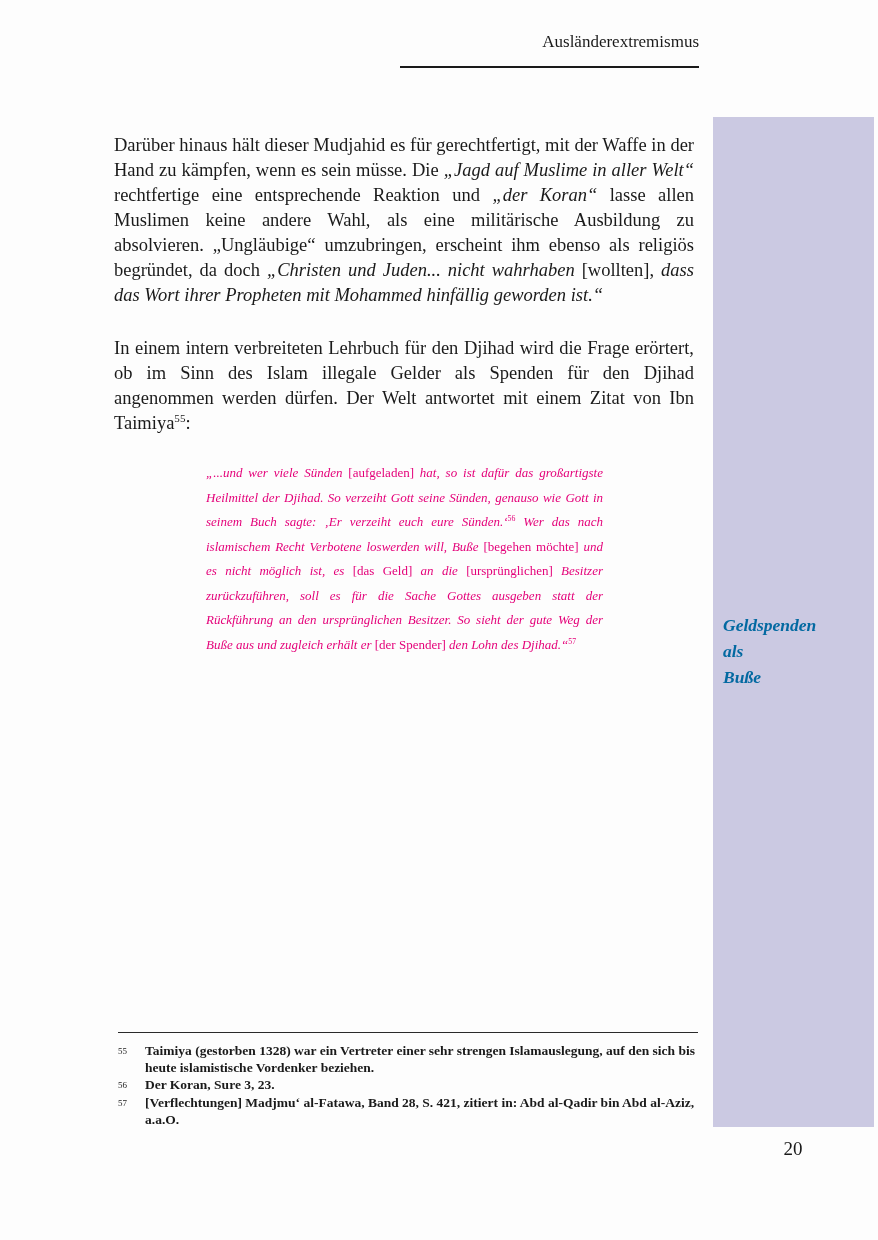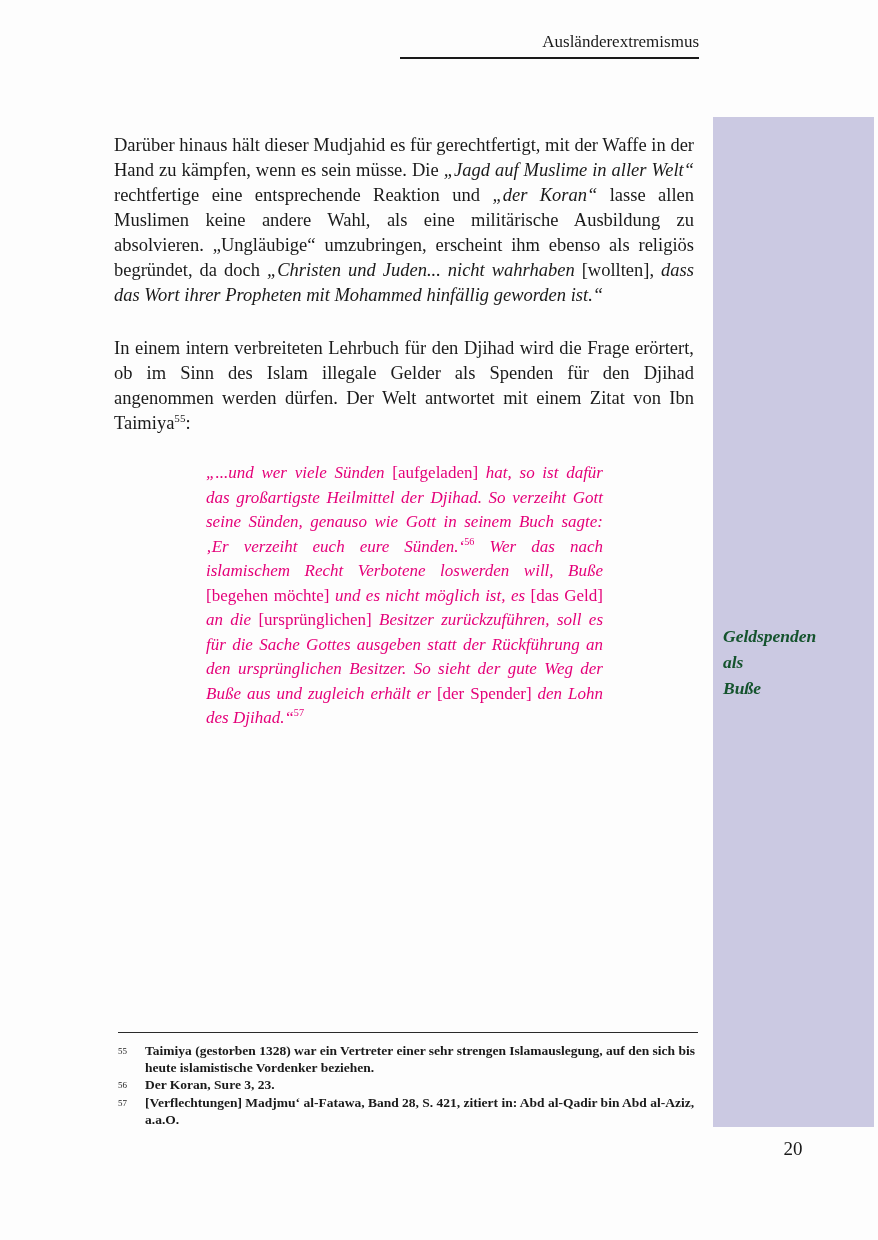--- a/index.html
+++ b/index.html
@@ -21,38 +21,38 @@
     position: absolute;
     left: 713px;
     top: 117px;
     width: 161px;
     height: 1010px;
     background: var(--sidebar, #cbc9e2);
   }
   .margin-note {
     position: absolute;
     left: 10px;
-    top: 506px;
+    top: 495px;
     width: 145px;
     font-size: 17.5px;
     line-height: 26px;
     font-weight: bold;
     font-style: italic;
-    color: #14532d;
+    color: #0369a1;
     white-space: pre-line;
   }
   
   .header {
     position: absolute;
     left: 400px;
     top: 32px;
     width: 299px;
     text-align: right;
     font-size: 17px;
-    padding-bottom: 5px;
+    padding-bottom: 14px;
     border-bottom: 2px solid #1a1a1a;
   }
   
   .content {
     position: absolute;
     left: 114px;
     top: 133px;
     width: 580px;
     font-size: 18.5px;
     line-height: 25px;
@@ -75,21 +75,21 @@
   }
   .sec-num {
     display: inline-block;
     width: 92px;
   }
   .para-2 { margin-top: 28px; }
   .quote {
     margin: 25px 0 0 92px;
     width: 397px;
     text-align: justify;
-    font-size: 17px;
+    font-size: 13px;
     line-height: 24.5px;
     color: var(--quote, #e40079);
   }
   .para-3 { margin-top: 33px; }
   
   .footnotes {
     position: absolute;
     left: 118px;
     top: 1032px;
     width: 580px;

